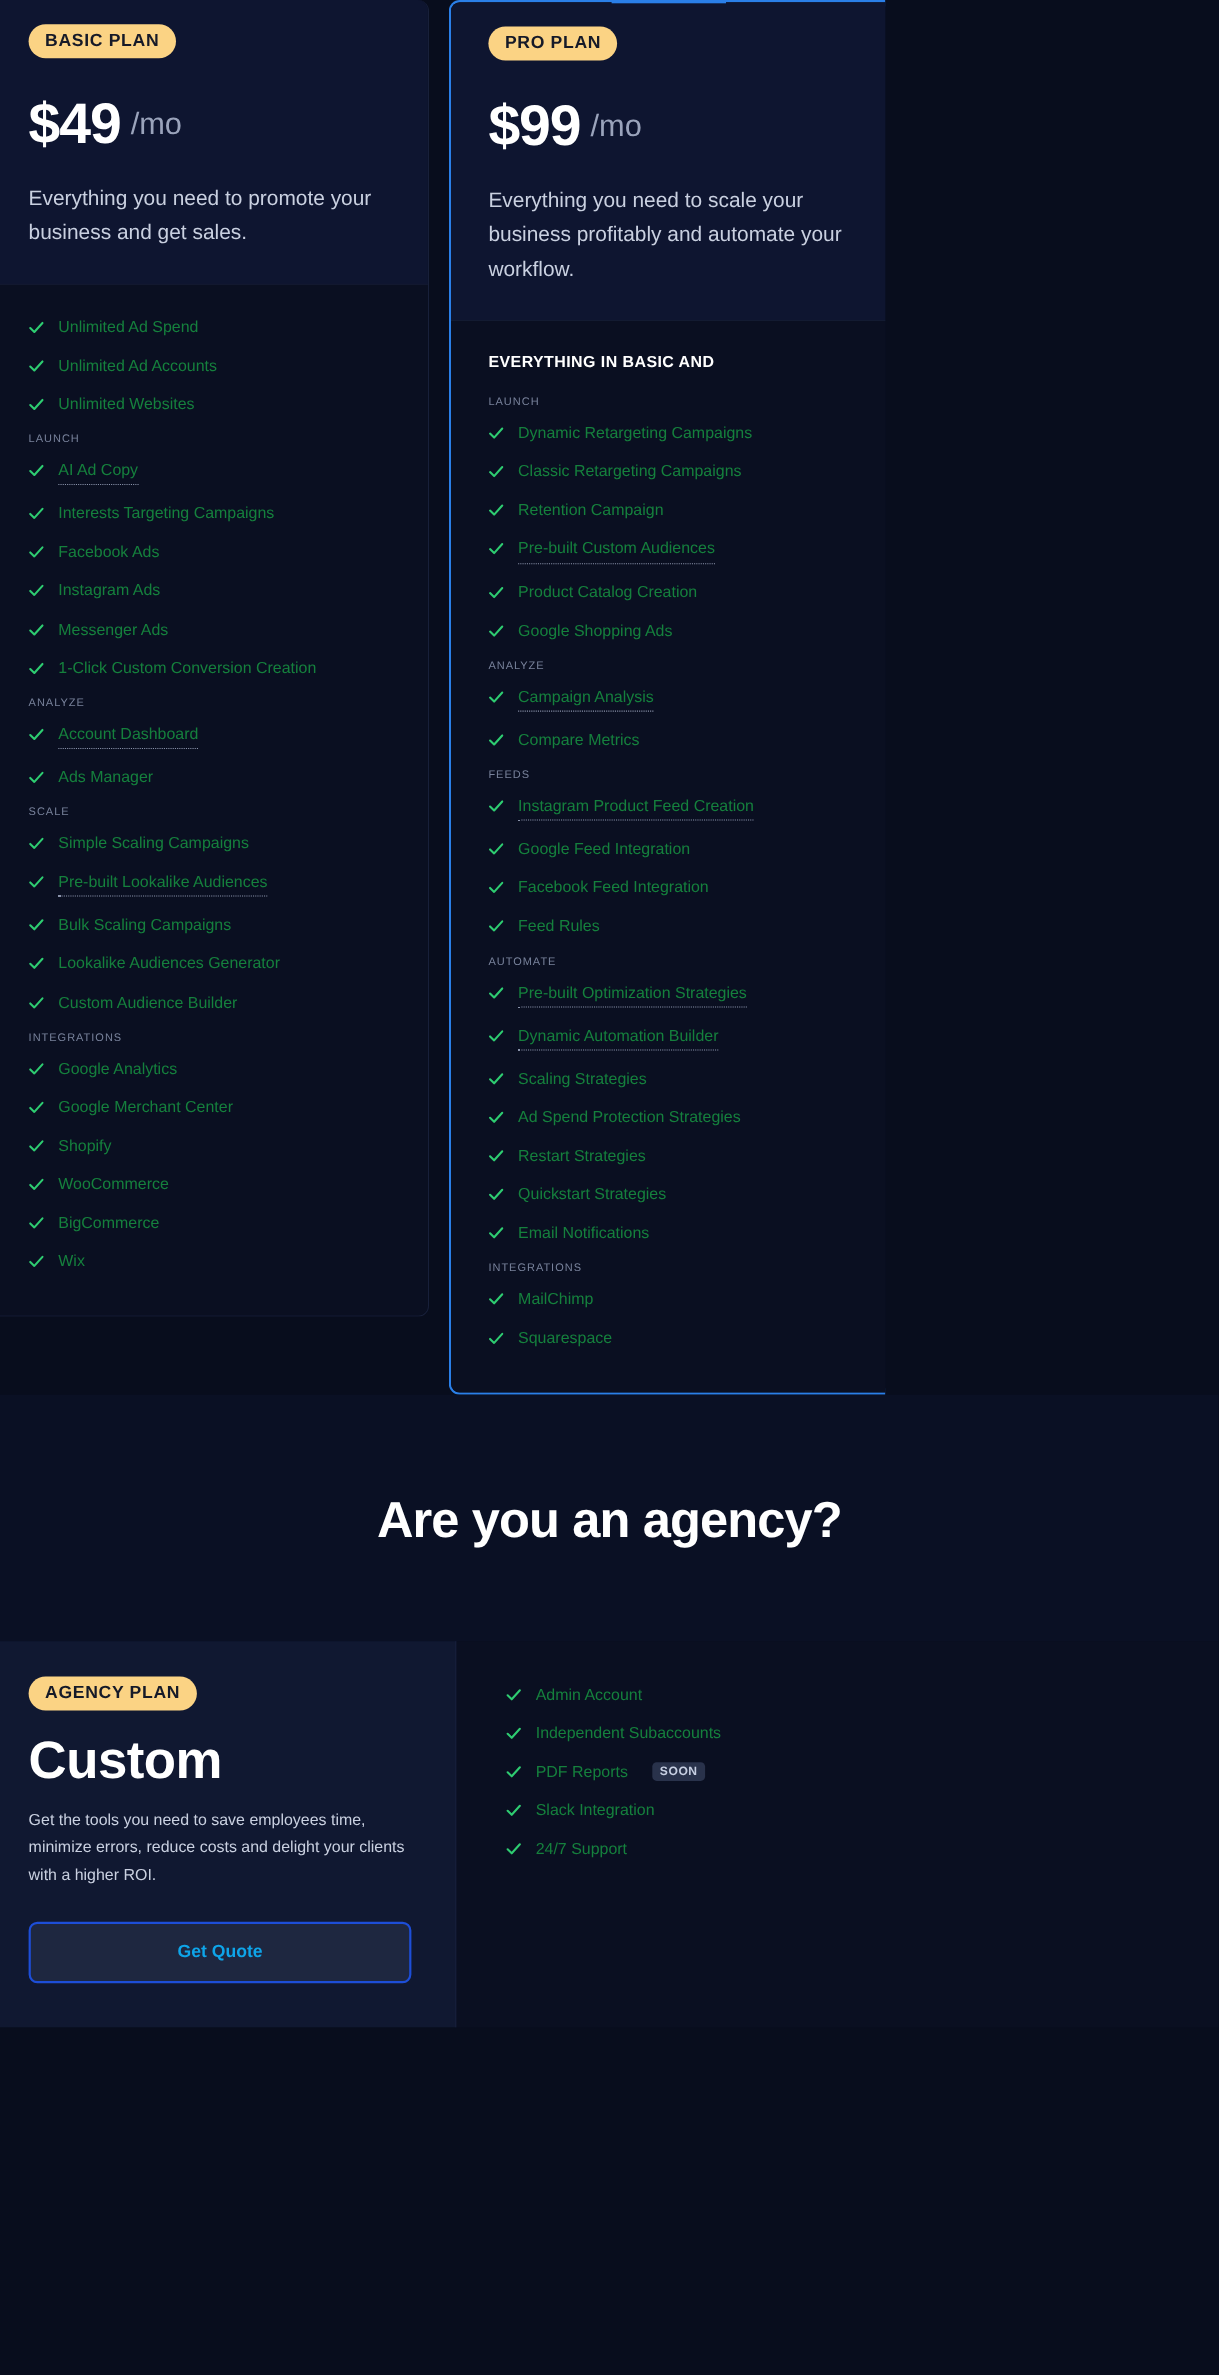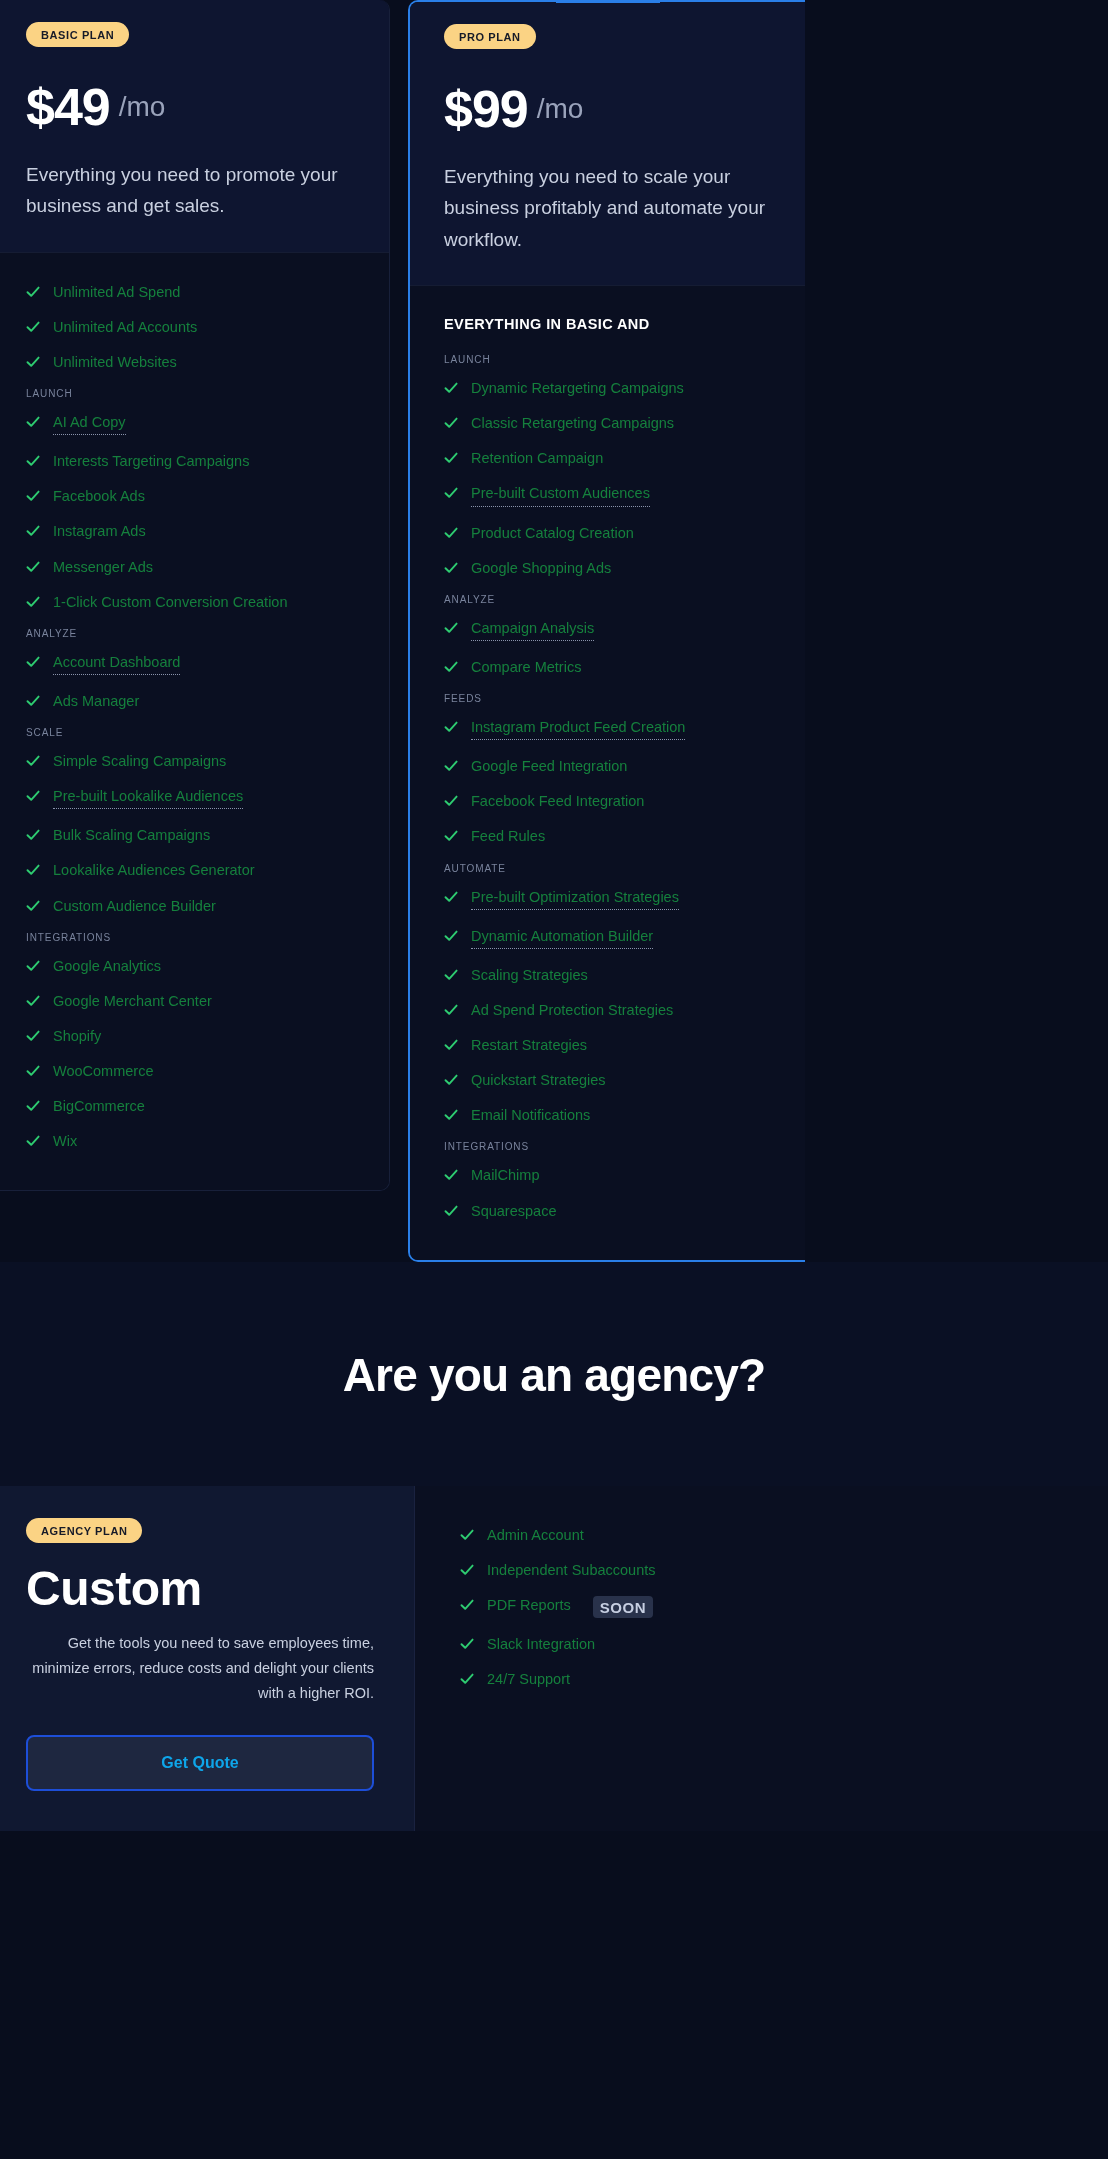--- a/index.html
+++ b/index.html
@@ -60,21 +60,21 @@
     border-bottom: 1px solid #151c33;
     background: #0e1530;
   }
   .plan-card.basic .card-head { background: #0e1530; }
   .plan-card.pro .card-head  { background: #0e1530; padding-left: 34px; }
 
   .badge {
     display: inline-block;
     background: #fbd384;
     color: #161a28;
-    font-size: 11px;
+    font-size: 16px;
     font-weight: bold;
     letter-spacing: 0.6px;
     padding: 7px 15px 6px 15px;
     border-radius: 40px;
   }
 
   .price-line {
     margin-top: 34px;
     display: flex;
     align-items: center;
@@ -148,21 +148,21 @@
   .feat-label.tip {
     border-bottom: 1px dotted #8a93ab;
     padding-bottom: 3px;
   }
 
   .soon {
     display: inline-block;
     margin-left: 9px;
     background: #29324b;
     color: #c7cfe2;
-    font-size: 15px;
+    font-size: 11px;
     font-weight: bold;
     letter-spacing: 0.5px;
     padding: 3px 7px 2px 7px;
     border-radius: 4px;
     vertical-align: 2px;
   }
 
   
   .pro-stub {
     position: absolute;
@@ -212,21 +212,20 @@
     font-size: 48px;
     font-weight: bold;
     color: #ffffff;
     letter-spacing: -0.5px;
   }
   .agency-blurb {
     margin-top: 15px;
     font-size: 14.5px;
     line-height: 1.72;
     color: #c9d0e0;
-    text-align: right;
   }
   .quote-btn {
     display: block;
     width: 100%;
     margin-top: 30px;
     background: #1e2740;
     border: 2px solid #1d4ed8;
     border-radius: 8px;
     color: #0ea5e9;
     font-size: 16px;

